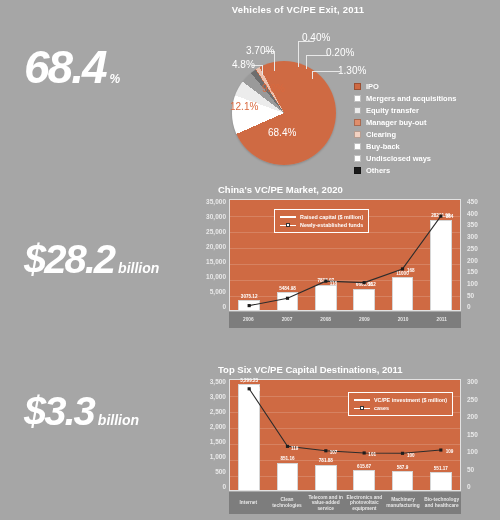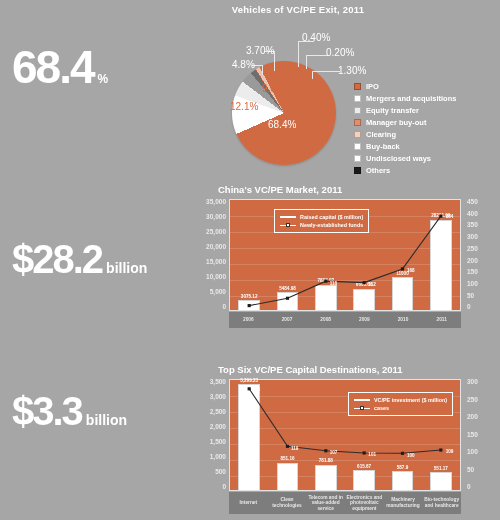--- a/index.html
+++ b/index.html
@@ -5,21 +5,21 @@
   * { box-sizing: border-box; margin: 0; padding: 0; }
   html, body {
     width: 500px; height: 520px;
     background: #a6a6a6;
     font-family: "Liberation Sans", sans-serif;
     overflow: hidden;
   }
   .page { position: relative; width: 500px; height: 520px; }
 
   
-  .stat { position: absolute; left: 12px; width: 180px; color: #fff; }
+  .stat { position: absolute; left: 24px; width: 180px; color: #fff; font-style: italic; }
   .stat-big {
     font-size: 46px; font-weight: 700; letter-spacing: -2px;
     line-height: 0.95; color: #fff; display: flex; align-items: baseline;
   }
   .stat-big.small { font-size: 40px; }
   .stat-unit { font-size: 14px; font-weight: 700; letter-spacing: 0; margin-left: 4px; }
   .stat-unit.pct { font-size: 12px; }
   .stat-body {
     margin-top: 10px; font-size: 10.5px; line-height: 1.38;
     color: #2b2b2b; font-weight: 700;
@@ -51,21 +51,21 @@
       #6e6e6e 320.40deg 325.08deg,
       #6e6e6e 325.08deg 326.52deg,
       #c86a45 326.52deg 327.24deg,
       #edc2ae 327.24deg 331.92deg,
       #cf6a43 331.92deg 360deg);
     box-shadow: 0 1px 2px rgba(0,0,0,0.18);
   }
   .slice-label {
     position: absolute; font-size: 10px; font-weight: 400;
   }
-  .lbl-684 { color:#fff; left: 72px; top: 104px; }
+  .lbl-684 { color:#fff; left: 72px; top: 112px; }
   .lbl-121 { color:#d9693f; left: 34px; top: 86px; }
   .lbl-90  { color:#d9693f; left: 66px; top: 68px; }
   .lbl-48  { color:#fff; left: 36px; top: 44px; }
   .lbl-37  { color:#fff; left: 50px; top: 30px; }
   .lbl-040 { color:#fff; left: 106px; top: 17px; }
   .lbl-020 { color:#fff; left: 130px; top: 32px; }
   .lbl-130 { color:#fff; left: 142px; top: 50px; }
   .leader { position: absolute; background: #e8e8e8; }
 
   .pie-legend { position: absolute; left: 158px; top: 66px; }
@@ -209,21 +209,21 @@
         </div>
         <div class="lg-row">
           <span class="lg-sw" style="background:#1a1a1a"></span>
           <span class="lg-txt">Others</span>
         </div>
       </div>
     </div>
   </div>
 
   <div class="chart-panel" id="bar1-panel">
-    <div class="chart-title">China's VC/PE Market, 2011</div>
+    <div class="chart-title">China's VC/PE Market, 2020</div>
     <div class="plot-wrap">
 
       <div class="yaxis-l">
         <span class="ytick">35,000</span>
         <span class="ytick">30,000</span>
         <span class="ytick">25,000</span>
         <span class="ytick">20,000</span>
         <span class="ytick">15,000</span>
         <span class="ytick">10,000</span>
         <span class="ytick">5,000</span>

